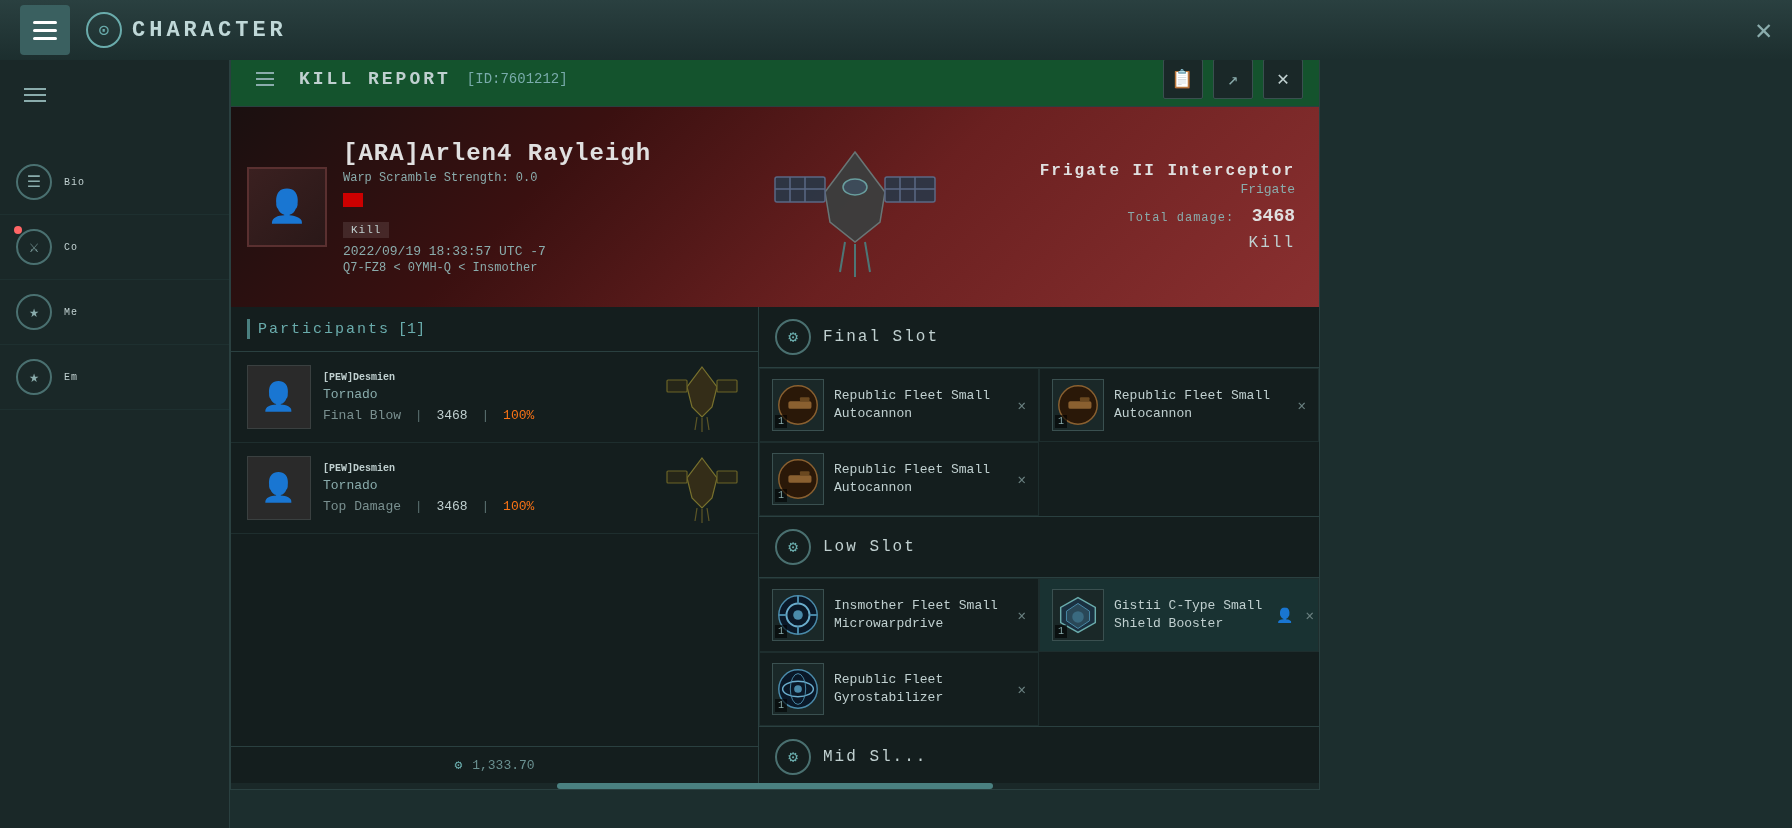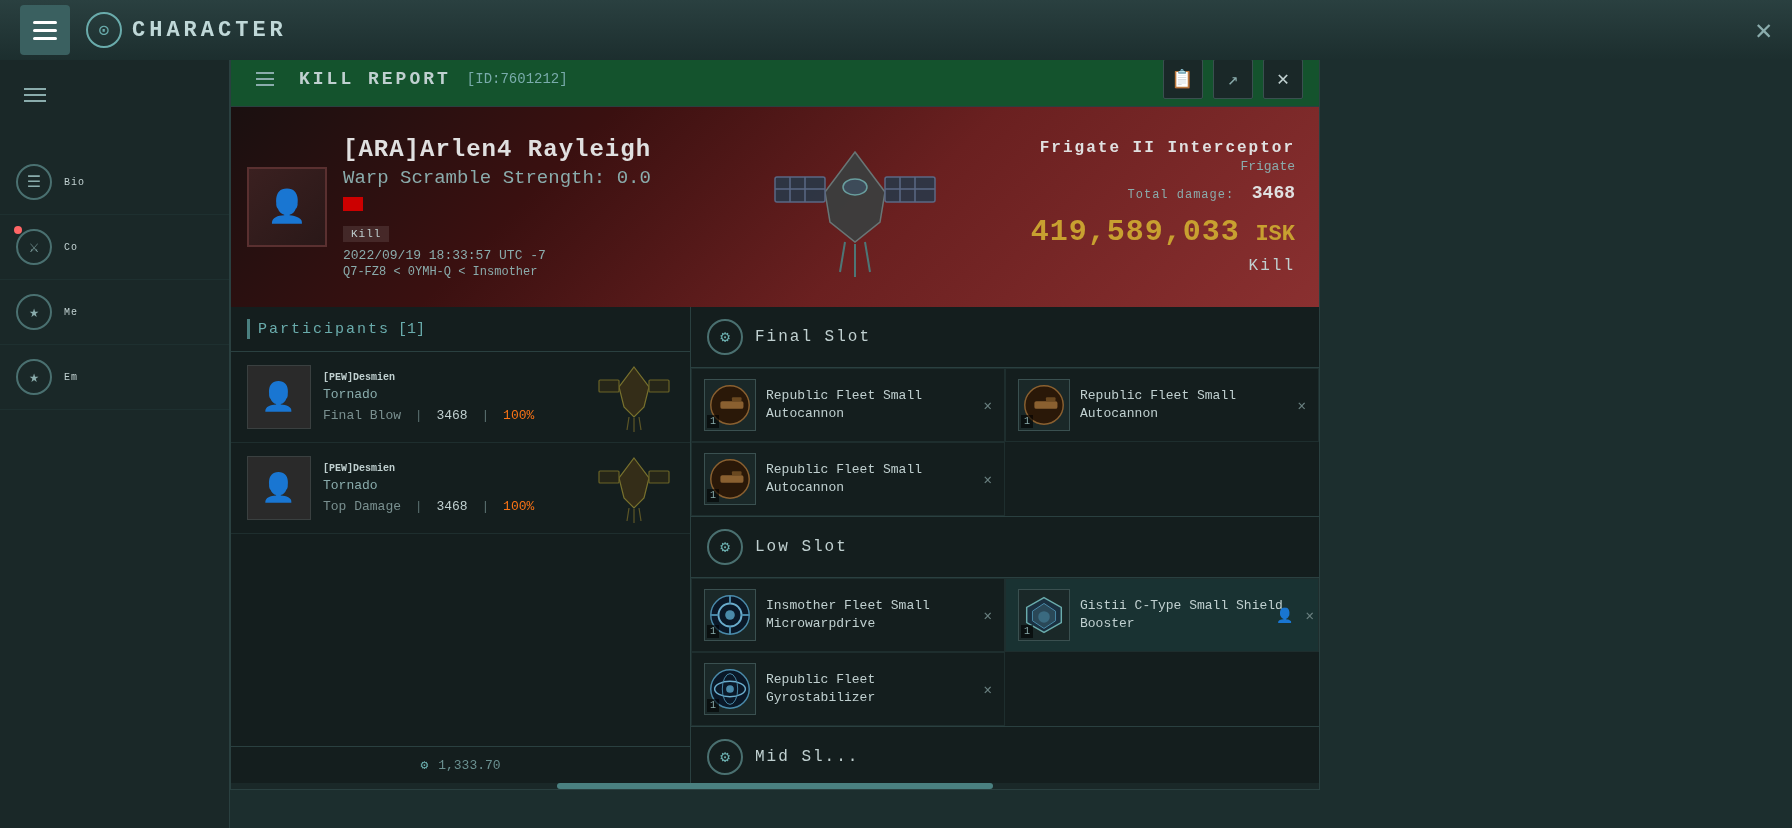--- a/index.html
+++ b/index.html
@@ -239,21 +239,21 @@
     .pilot-info { flex: 1; }
     .pilot-name {
       color: #e0e0e0;
       font-size: 24px;
       font-weight: bold;
       letter-spacing: 1px;
       margin-bottom: 4px;
     }
     .pilot-scramble {
       color: #8aacac;
-      font-size: 19px;
+      font-size: 12px;
       margin-bottom: 8px;
     }
     .pilot-flag {
       width: 20px; height: 14px;
       background: #cc0000;
       display: inline-block;
       margin-bottom: 8px;
     }
     .kill-badge {
       display: inline-block;
@@ -336,21 +336,21 @@
 
     
     .panel-body {
       display: flex;
       flex: 1;
       overflow: hidden;
     }
 
     
     .participants-panel {
-      width: 460px;
+      width: 528px;
       flex-shrink: 0;
       border-right: 1px solid #2a4040;
       display: flex;
       flex-direction: column;
     }
 
     .participants-header {
       padding: 12px 16px;
       border-bottom: 1px solid #2a4040;
       display: flex;
@@ -652,24 +652,20 @@
     </div>
 
     <div class="kill-banner-right">
       <div>
         <span class="ship-class">Frigate II Interceptor</span>
         <span style="color:#8aacac; font-size:13px; margin-left:8px;">Frigate</span>
       </div>
       <div style="margin-top:8px;">
         <span class="total-damage-label">Total damage:</span>
         <span class="total-damage-value" style="margin-left:8px;">3468</span>
-      </div>
-      <div style="margin-top:12px;">
-        <span class="isk-value">419,589,033</span>
-        <span class="isk-label" style="margin-left:6px;">ISK</span>
       </div>
       <div class="kill-type">Kill</div>
     </div>
   </div>
 
   <div class="panel-body">
 
     <div class="participants-panel">
       <div class="participants-header">
         <div class="participants-bar"></div>

